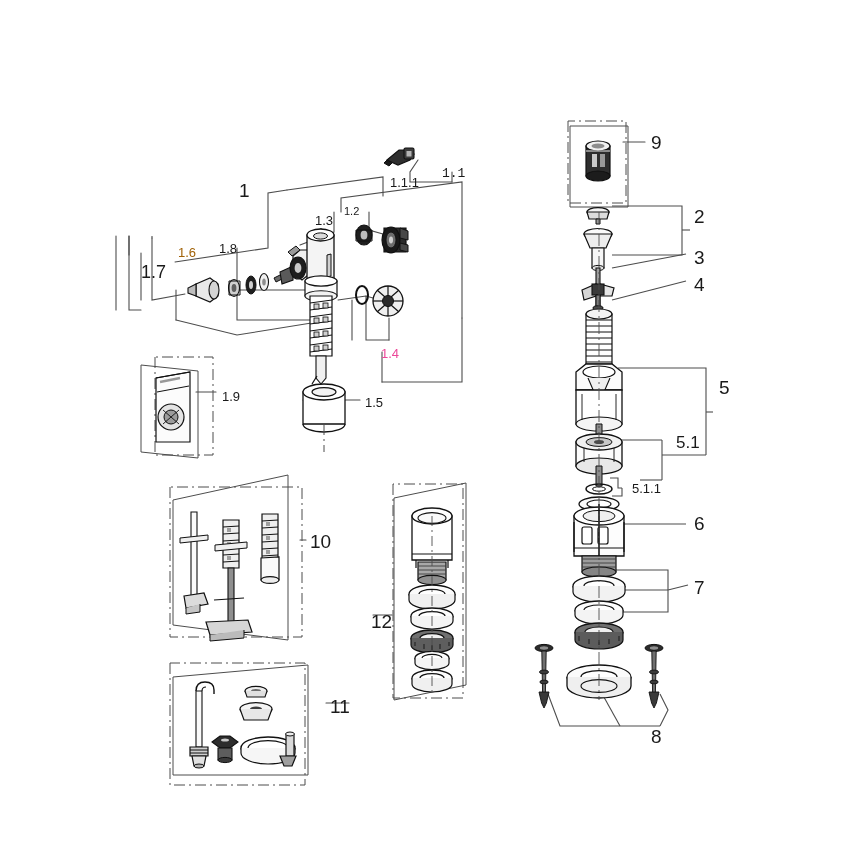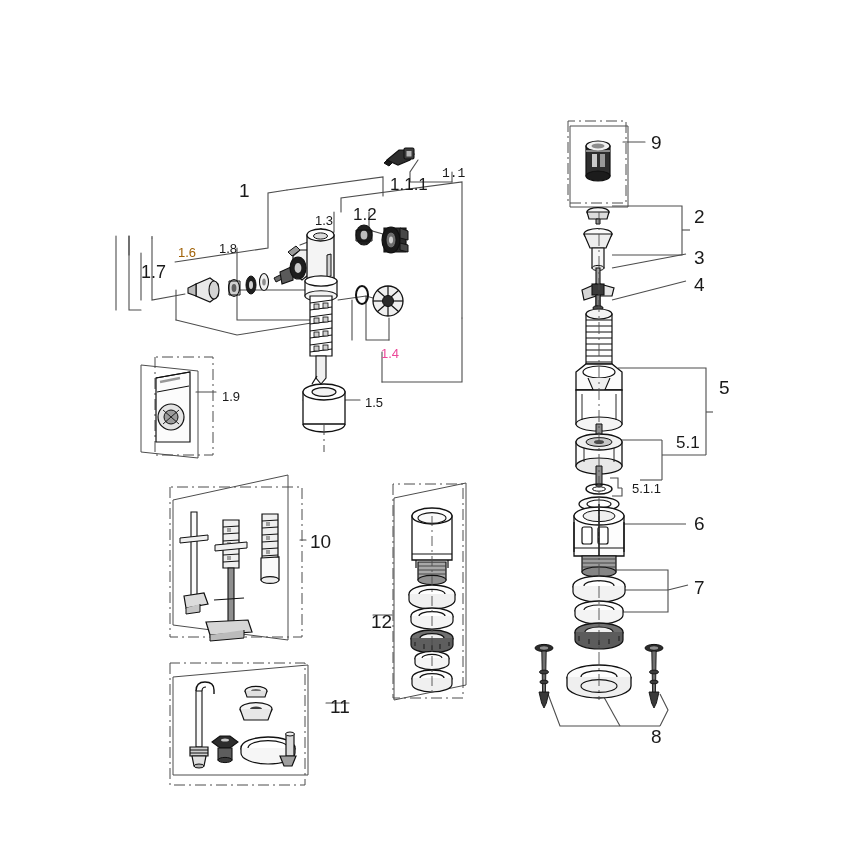--- a/index.html
+++ b/index.html
@@ -488,22 +488,22 @@
       <ellipse cx="432" cy="678" rx="12" ry="4.4" fill="#ffffff" stroke="#111" stroke-width="1.2"></ellipse>
       <path d="M412,678 L412,684 A20,8 0 0 0 452,684 L452,678" fill="#f0f0f0" stroke="#111" stroke-width="1.2"></path>
     </g>
     <path d="M432,516 L432,692" stroke="#4d4d4d" stroke-width="0.9" stroke-dasharray="10 4 2 4" fill="none"></path>
   </g>
 </svg>
 
 <div id="labels">
       <div class="lbl" style="left: 239px; top: 181px; font-size: 19px; color: rgb(26, 26, 26);">1</div>
       <div class="lbl" style="left: 442px; top: 167px; font-size: 13px; color: rgb(26, 26, 26); font-family: Liberation Mono, monospace;">1.1</div>
-      <div class="lbl" style="left: 390px; top: 176px; font-size: 17px; color: rgb(26, 26, 26);">1.1.1</div>
-      <div class="lbl" style="left: 353px; top: 206px; font-size: 17px; color: rgb(26, 26, 26); text-align: right;">1.2</div>
+      <div class="lbl" style="left: 390px; top: 176px; font-size: 13px; color: rgb(26, 26, 26);">1.1.1</div>
+      <div class="lbl" style="left: 344px; top: 206px; font-size: 11px; color: rgb(26, 26, 26); text-align: right;">1.2</div>
       <div class="lbl" style="left: 315px; top: 214px; font-size: 13px; color: rgb(26, 26, 26);">1.3</div>
       <div class="lbl" style="left: 362px; top: 347px; font-size: 13px; color: #ec4899; margin-left: 19px;">1.4</div>
       <div class="lbl" style="left: 365px; top: 396px; font-size: 13px; color: rgb(26, 26, 26);">1.5</div>
       <div class="lbl" style="left: 178px; top: 246px; font-size: 13px; color: #a16207;">1.6</div>
       <div class="lbl" style="left: 133px; top: 263px; font-size: 18px; color: rgb(26, 26, 26); margin-left: 8px;">1.7</div>
       <div class="lbl" style="left: 219px; top: 242px; font-size: 13px; color: rgb(26, 26, 26);">1.8</div>
       <div class="lbl" style="left: 222px; top: 390px; font-size: 13px; color: rgb(26, 26, 26);">1.9</div>
       <div class="lbl" style="left: 694px; top: 207px; font-size: 19px; color: rgb(26, 26, 26);">2</div>
       <div class="lbl" style="left: 694px; top: 248px; font-size: 19px; color: rgb(26, 26, 26);">3</div>
       <div class="lbl" style="left: 694px; top: 275px; font-size: 19px; color: rgb(26, 26, 26);">4</div>

